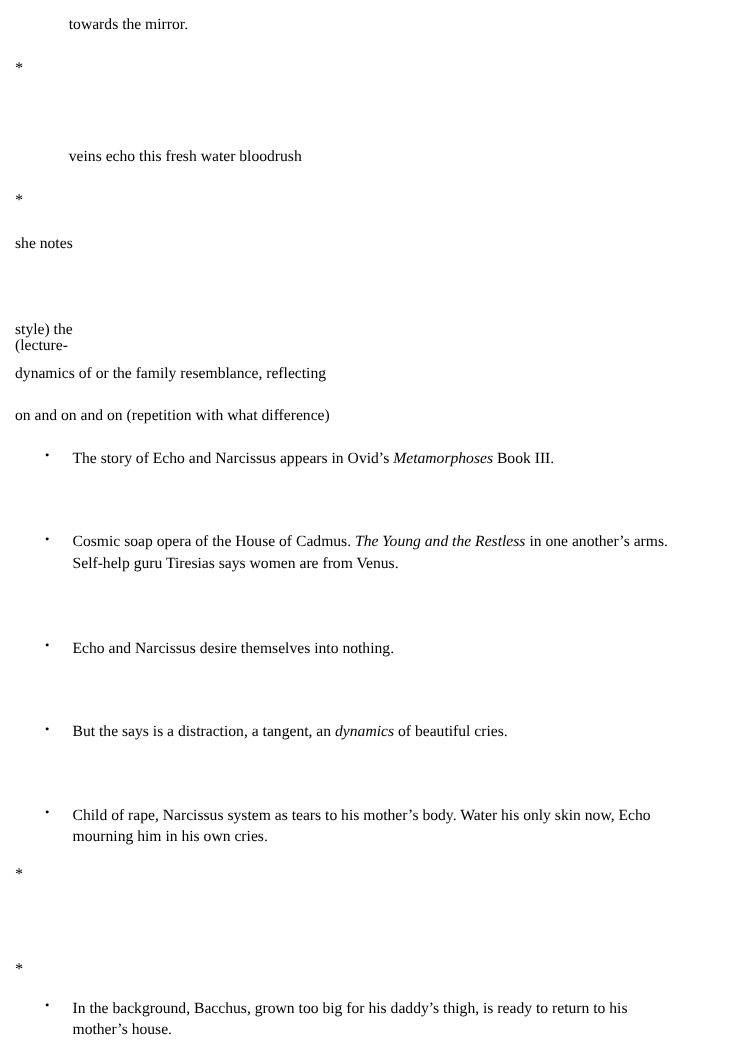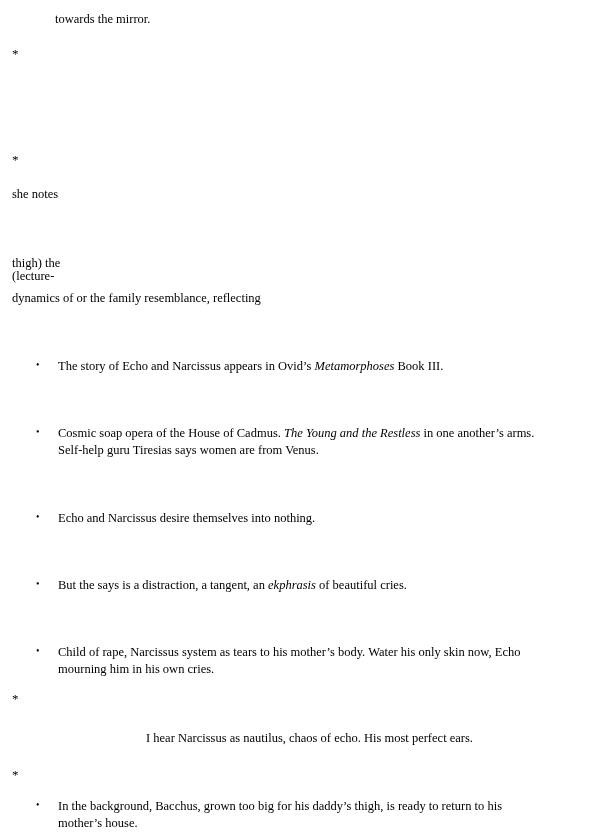--- a/index.html
+++ b/index.html
@@ -55,60 +55,61 @@
 </head>
 <body>
 
 <div class="page">
 
   <div class="line" style="left:55px; top:12px;">towards the mirror.</div>
 
   <div class="star" style="left:12px; top:47px;">*</div>
 
 
+  <div class="line" style="left:55px; top:118px;">veins echo  this  fresh  water bloodrush</div>
 
   <div class="star" style="left:12px; top:153px;">*</div>
 
   <div class="line" style="left:12px; top:187px;">she notes</div>
 
   <div class="line" style="left:12px; top:221px;margin-top:48px;">(lecture-</div>
 
-  <div class="line" style="left:12px; top:256px;">thigh) the</div>
+  <div class="line" style="left:12px; top:256px;">style) the</div>
 
   <div class="line" style="left:12px; top:291px;">dynamics of or the family resemblance, reflecting</div>
 
+  <div class="line" style="left:12px; top:325px;">on and on and on (repetition with what difference)</div>
 
   <div class="bullet-row" style="left:36px; top:358px; width:530px;">
     <span class="bullet-mark">•</span>
     <span class="bullet-text"><span>The story of Echo and Narcissus appears in Ovid’s </span><em>Metamorphoses</em><span> Book III.</span></span>
   </div>
 
   <div class="bullet-row" style="left:36px; top:425px; width:500px;">
     <span class="bullet-mark">•</span>
     <span class="bullet-text"><span>Cosmic soap opera of the House of Cadmus. </span><em>The Young and the Restless</em><span> in one another’s arms. Self-help guru Tiresias says women are from Venus.</span></span>
   </div>
 
   <div class="bullet-row" style="left:36px; top:510px; width:500px;">
     <span class="bullet-mark">•</span>
     <span class="bullet-text"><span>Echo and Narcissus desire themselves into nothing.</span></span>
   </div>
 
   <div class="bullet-row" style="left:36px; top:577px; width:510px;">
     <span class="bullet-mark">•</span>
-    <span class="bullet-text"><span>But the says is a distraction, a tangent, an </span><em>ekphrasis</em><span> of beautiful cries.</span></span>
+    <span class="bullet-text"><span>But the says is a distraction, a tangent, an </span><em>dynamics</em><span> of beautiful cries.</span></span>
   </div>
 
   <div class="bullet-row" style="left:36px; top:644px; width:505px;">
     <span class="bullet-mark">•</span>
     <span class="bullet-text"><span>Child of rape, Narcissus system as tears to his mother’s body. Water his only skin now, Echo mourning him in his own cries.</span></span>
   </div>
 
   <div class="star" style="left:12px; top:692px;">*</div>
 
-  <div class="line" style="left:146px; top:731px;">I hear Narcissus as nautilus, chaos of echo. His most perfect ears.</div>
 
   <div class="star" style="left:12px; top:768px;">*</div>
 
   <div class="bullet-row" style="left:36px; top:798px; width:500px;">
     <span class="bullet-mark">•</span>
     <span class="bullet-text"><span>In the background, Bacchus, grown too big for his daddy’s thigh, is ready to return to his mother’s house.</span></span>
   </div>
 
 </div>
 

